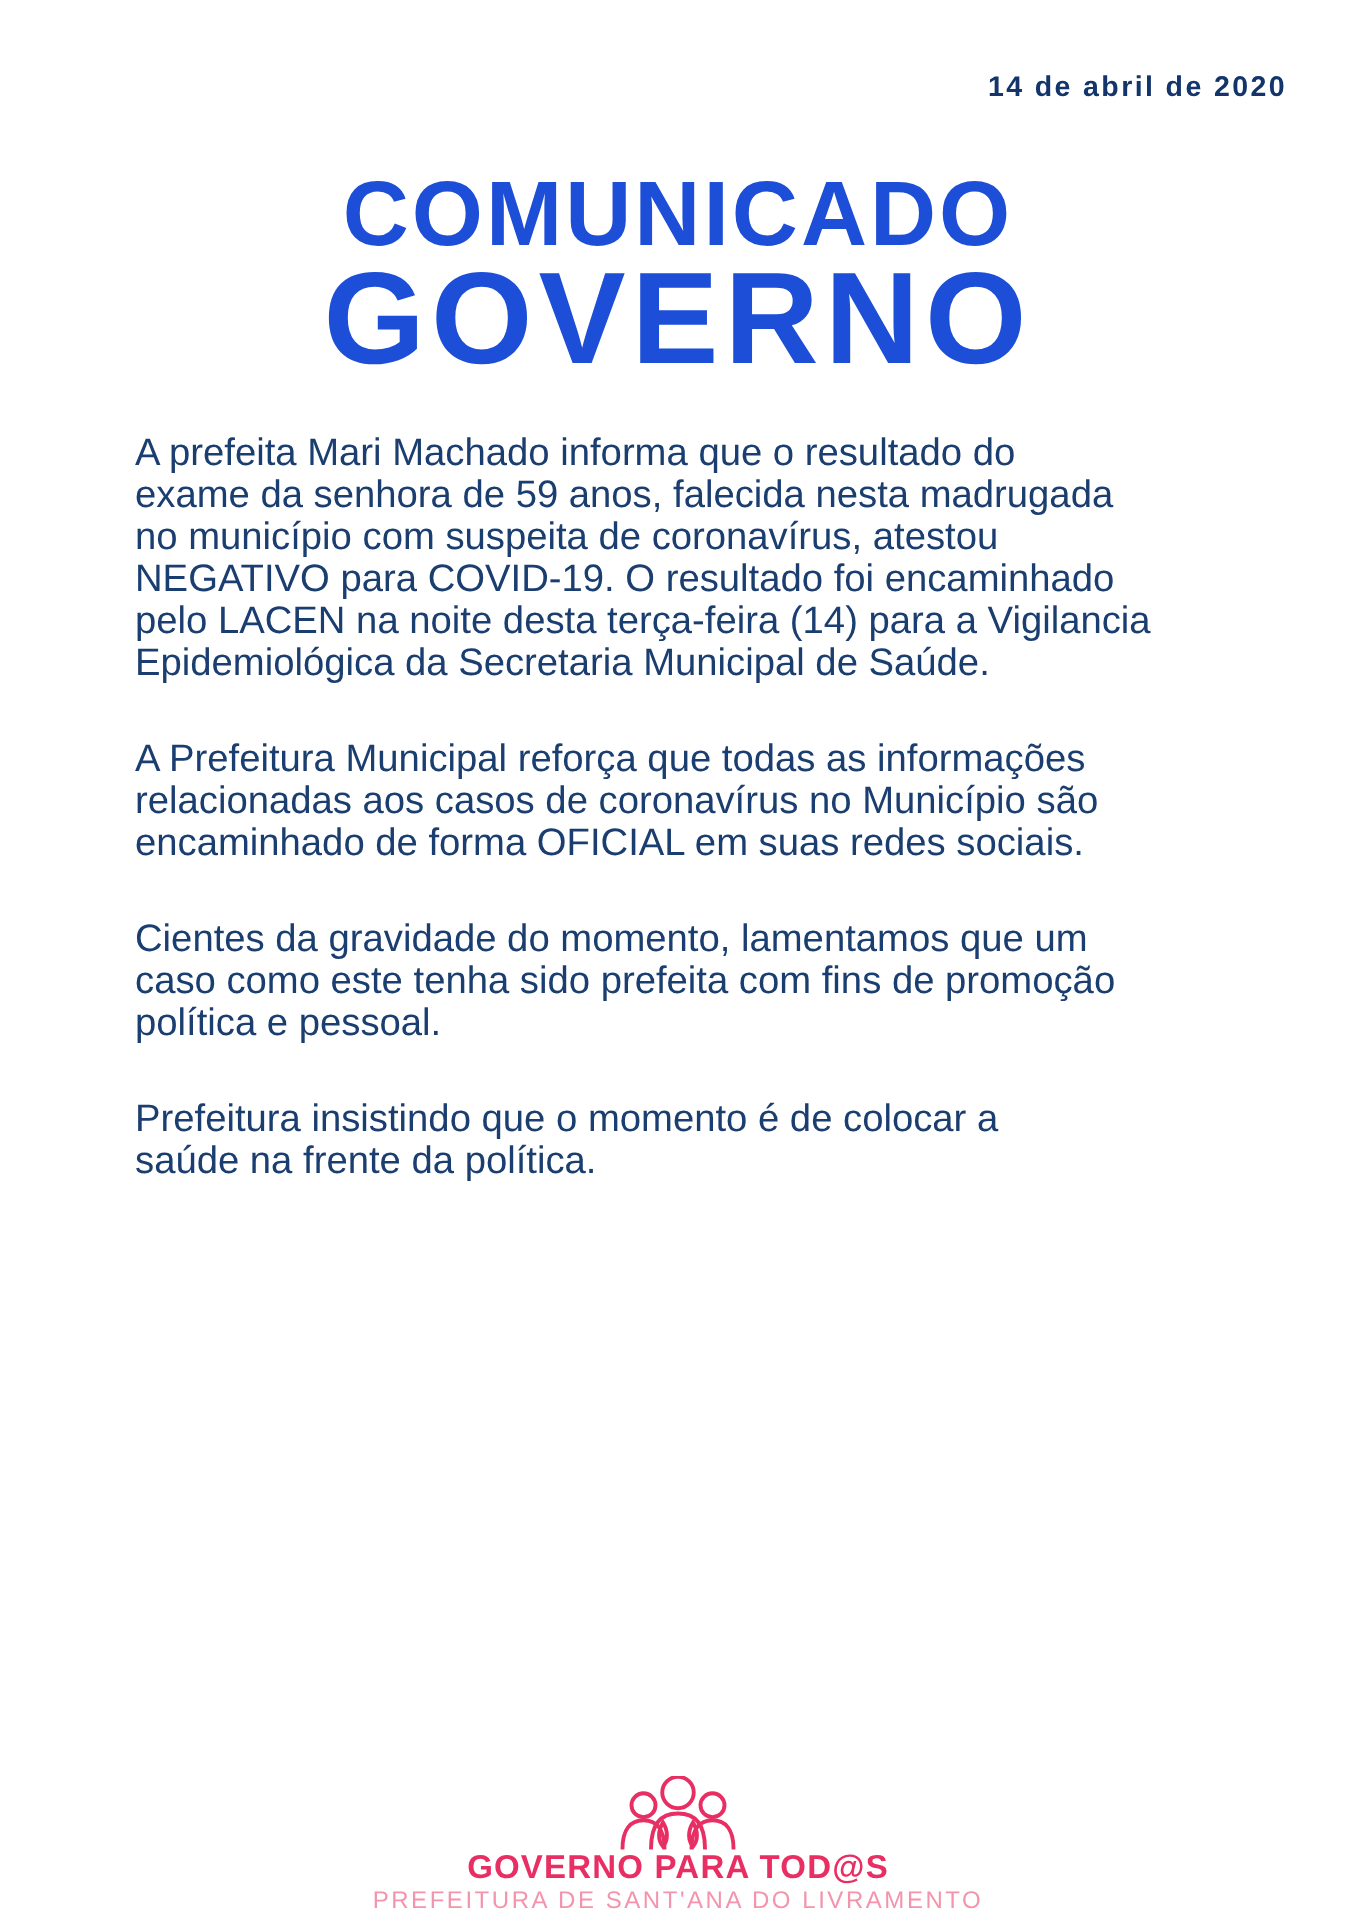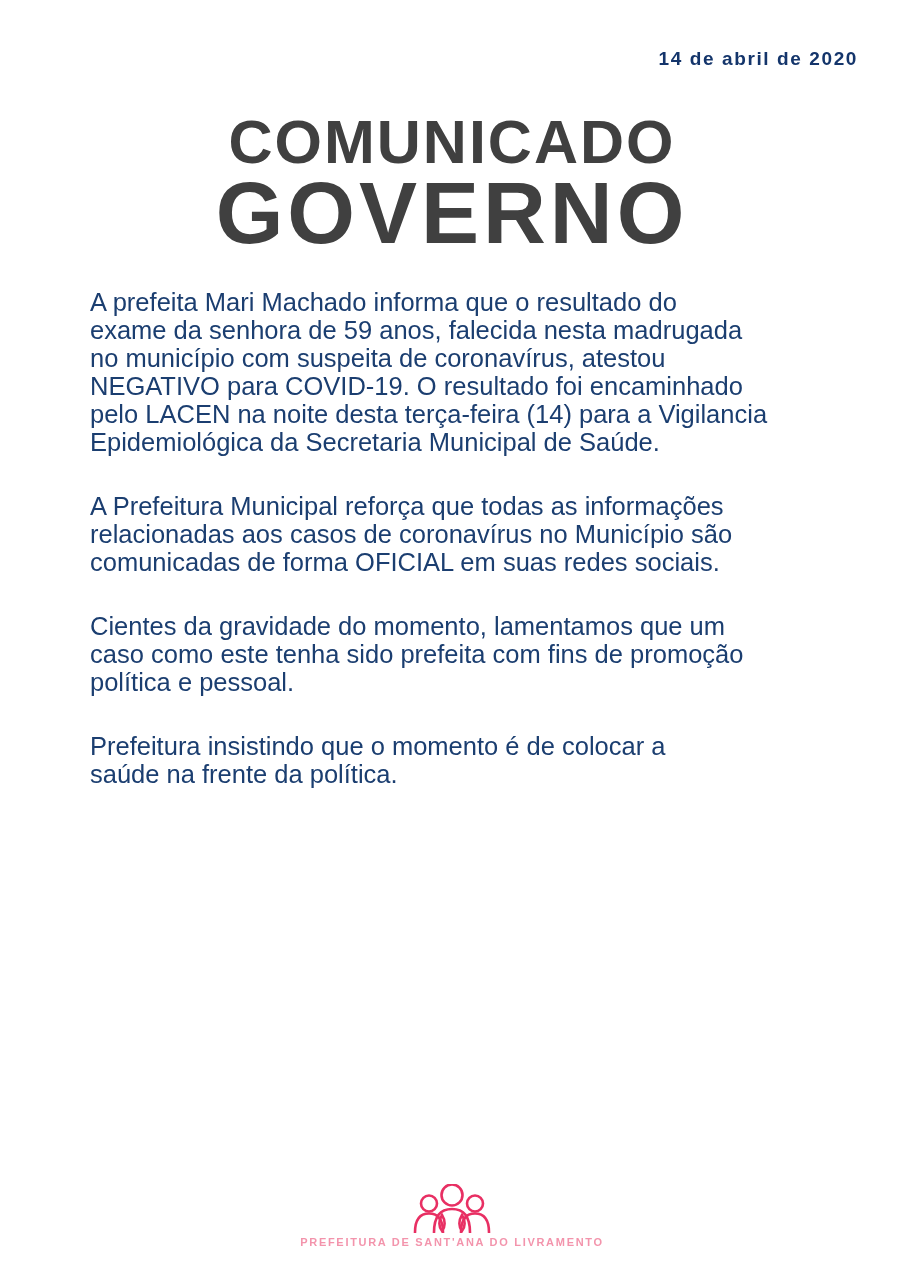--- a/index.html
+++ b/index.html
@@ -23,21 +23,21 @@
     font-weight: 700;
     letter-spacing: 1.6px;
     color: #14356b;
   }
   .title-block {
     position: absolute;
     top: 112px;
     left: 0;
     right: 0;
     text-align: center;
-    color: #404040;
+    color: #1d4ed8;
     line-height: 1;
   }
   .title-line1 {
     font-size: 61px;
     font-weight: 800;
     letter-spacing: 2px;
   }
   .title-line2 {
     font-size: 87px;
     font-weight: 800;
@@ -73,22 +73,22 @@
   .logo-title {
     margin-top: 1px;
     font-size: 22px;
     font-weight: 800;
     letter-spacing: 0.8px;
     color: #e82f63;
     line-height: 1;
   }
   .logo-subtitle {
     margin-top: 4px;
-    font-size: 11px;
-    font-weight: 700;
+    font-size: 16px;
+    font-weight: 400;
     letter-spacing: 1.7px;
     color: #f394ac;
     line-height: 1;
   }
 </style>
 </head>
 <body>
 
 <div class="page">
 
@@ -101,21 +101,21 @@
 
   <div class="body-text">
     <p>A prefeita Mari Machado informa que o resultado do
 exame da senhora de 59 anos, falecida nesta madrugada
 no município com suspeita de coronavírus, atestou
 NEGATIVO para COVID-19. O resultado foi encaminhado
 pelo LACEN na noite desta terça-feira (14) para a Vigilancia
 Epidemiológica da Secretaria Municipal de Saúde.</p>
     <p>A Prefeitura Municipal reforça que todas as informações
 relacionadas aos casos de coronavírus no Município são
-comunicadas de forma OFICIAL em suas redes sociais.</p>
+encaminhado de forma OFICIAL em suas redes sociais.</p>
     <p>Cientes da gravidade do momento, lamentamos que um
 caso como este tenha sido prefeita com fins de promoção
 política e pessoal.</p>
     <p>Prefeitura insistindo que o momento é de colocar a
 saúde na frente da política.</p>
   </div>
 
   <div class="footer">
     <svg class="people-icon-svg" viewBox="0 0 92 49" fill="none" xmlns="http://www.w3.org/2000/svg">
       <g stroke="#e82f63" stroke-width="2.6" fill="none" stroke-linecap="round">
@@ -126,16 +126,17 @@
         <circle cx="69" cy="19.5" r="8"></circle>
         <path d="M 55 48.5 C 55 35.5, 60.5 29.5, 69 29.5 C 77.5 29.5, 83 35.5, 83 48.5"></path>
 
         <circle cx="46" cy="11" r="10.5"></circle>
         <path d="M 28 48.5 C 28 31.5, 35 25, 46 25 C 57 25, 64 31.5, 64 48.5"></path>
 
         <path d="M 36 31 C 39.5 36.5, 39.5 43, 36 47 C 32.5 43, 32.5 36.5, 36 31 Z"></path>
         <path d="M 56 31 C 59.5 36.5, 59.5 43, 56 47 C 52.5 43, 52.5 36.5, 56 31 Z"></path>
       </g>
     </svg>
+    <div class="logo-title">GOVERNO PARA TOD@S</div>
     <div class="logo-subtitle">PREFEITURA DE SANT'ANA DO LIVRAMENTO</div>
   </div>
 
 </div>
 
 </body></html>

